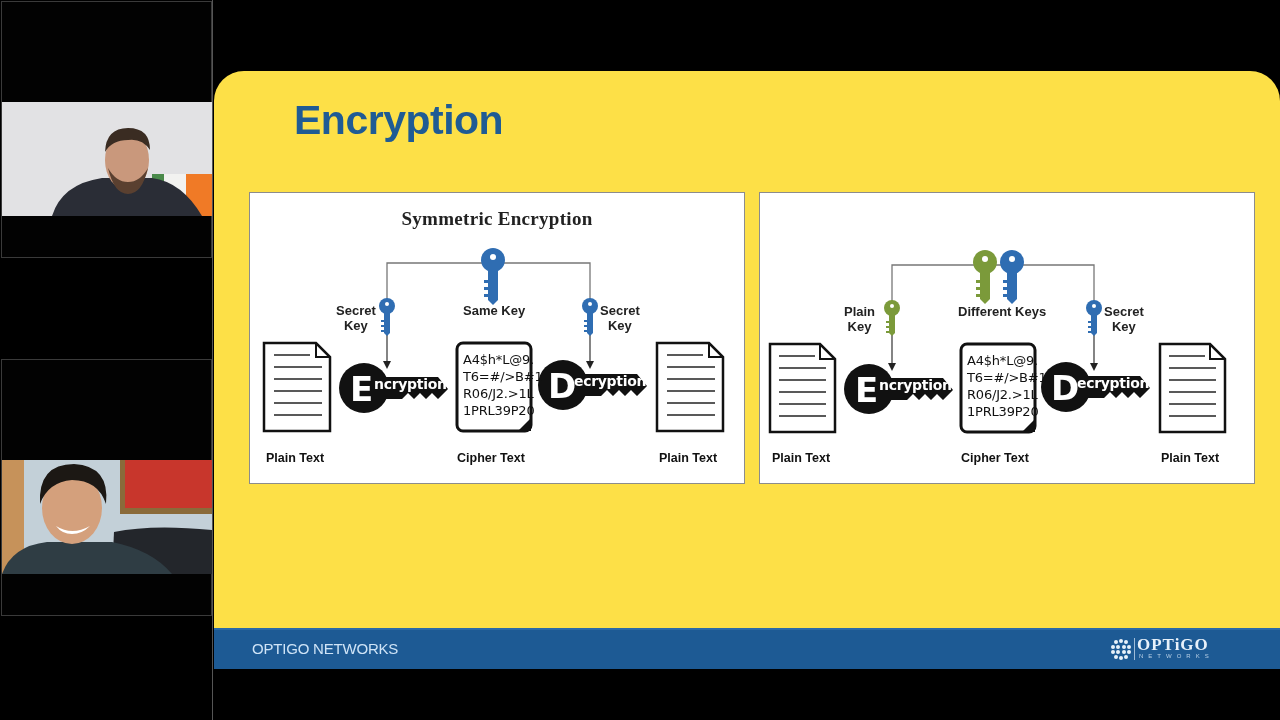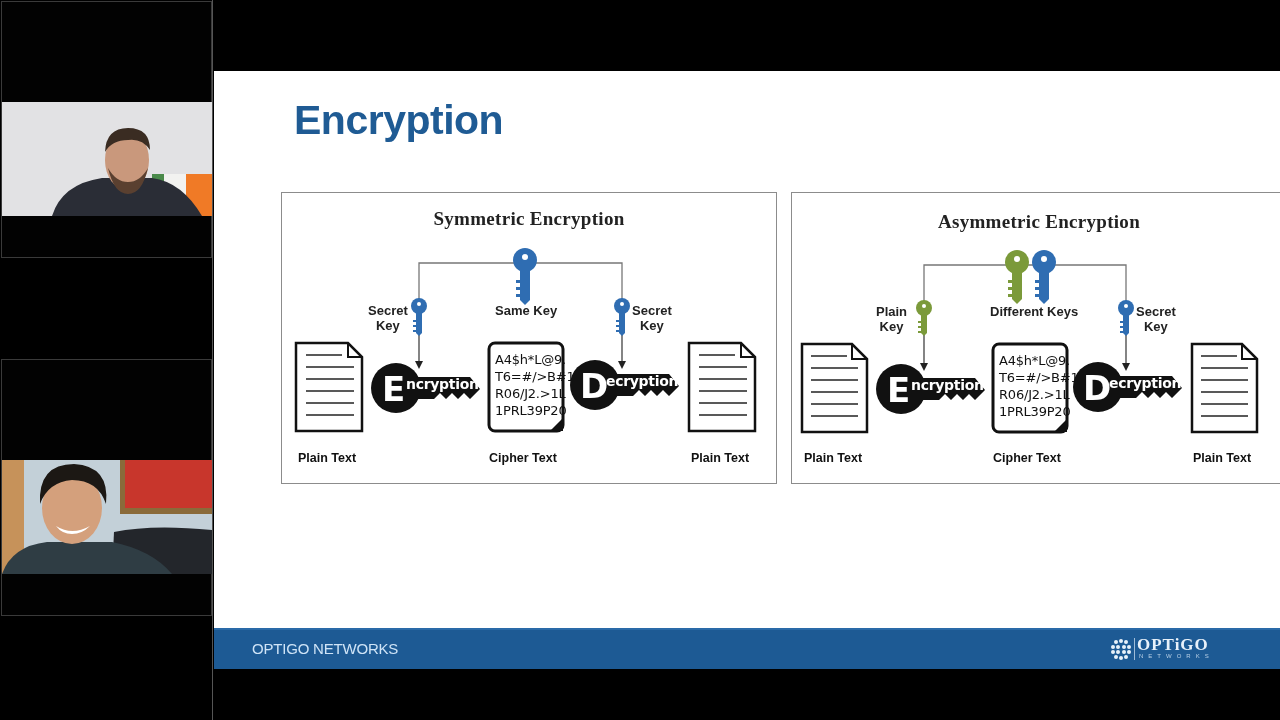--- a/index.html
+++ b/index.html
@@ -9,23 +9,23 @@
   
   .strip { position: absolute; left: 0; top: 0; width: 213px; height: 720px; background: #000; border-right: 1px solid #555; }
   .tile { position: absolute; left: 1px; width: 211px; height: 257px; background: #020202; border: 1px solid #3a3a3a; }
   .tile.t1 { top: 1px; }
   .tile.t2 { top: 359px; }
   .video { position: absolute; left: 0; width: 210px; overflow: hidden; }
   .tile.t1 .video { top: 100px; height: 114px; background: linear-gradient(180deg, #e6e6e8 0%, #dcdcdf 60%, #cfcfd2 100%); }
   .tile.t2 .video { top: 100px; height: 114px; background: linear-gradient(180deg, #c9d3da 0%, #b8c4cc 100%); }
 
   
-  .slide { position: absolute; left: 214px; top: 71px; width: 1066px; height: 598px; background: #ffffff; }
+  .slide { position: absolute; left: 214px; top: 71px; width: 1066px; height: 598px; background: #fde047; border-radius: 30px; }
   .slide-title { position: absolute; left: 80px; top: 26px; font-size: 41px; font-weight: bold; color: #1f5b94; letter-spacing: -0.5px; }
-  .panel { position: absolute; top: 121px; width: 496px; height: 292px; border: 1px solid #8c8c8c; background: #fff; margin-left: 32px; }
+  .panel { position: absolute; top: 121px; width: 496px; height: 292px; border: 1px solid #8c8c8c; background: #fff; }
   .panel.p1 { left: 35px; }
   .panel.p2 { left: 545px; }
   .panel-title { position: absolute; left: 0; right: 0; top: 15px; text-align: center; font-family: "Liberation Serif", serif; font-size: 19px; font-weight: bold; color: #222; letter-spacing: 0.3px; }
   .panel svg { position: absolute; left: 0; top: 0; }
   .lbl { position: absolute; font-size: 13px; font-weight: bold; color: #222; text-align: center; line-height: 15px; }
   .lbl-big { position: absolute; font-size: 12.5px; font-weight: bold; color: #111; }
   .cipher-text { position: absolute; font-size: 13px; font-weight: normal; color: #111; line-height: 17px; font-family: "DejaVu Sans", sans-serif; letter-spacing: -0.2px; }
   .key-word { position: absolute; font-size: 14px; font-weight: bold; color: #fff; font-family: "DejaVu Sans", sans-serif; letter-spacing: -0.3px; text-align: right; }
   .key-letter { position: absolute; font-size: 34px; font-weight: bold; color: #fff; font-family: "DejaVu Sans", sans-serif; }
 
@@ -173,21 +173,20 @@
         <div>R06/J2.&gt;1L</div>
         <div>1PRL39P20</div>
       </div>
 
       <div class="lbl-big" style="left:16px;top:258px;">Plain Text</div>
       <div class="lbl-big" style="left:207px;top:258px;">Cipher Text</div>
       <div class="lbl-big" style="left:409px;top:258px;">Plain Text</div>
     </div>
 
     <div class="panel p2">
-      <div class="panel-title" style="top:18px;">Asymmetric Encryption</div>
       <svg width="496" height="292" viewBox="0 0 496 292">
         <polyline points="132,113 132,72 334,72 334,113" fill="none" stroke="#777" stroke-width="1.3"></polyline>
         <line x1="132" y1="140" x2="132" y2="172" stroke="#333" stroke-width="1.2"></line>
         <polygon points="128,170 136,170 132,178" fill="#222"></polygon>
         <line x1="334" y1="140" x2="334" y2="172" stroke="#333" stroke-width="1.2"></line>
         <polygon points="330,170 338,170 334,178" fill="#222"></polygon>
 
         <g transform="translate(225,57)">
           <circle cx="0" cy="12" r="12" fill="#7b9a3a"></circle>
           <circle cx="0" cy="9" r="3" fill="#fff"></circle>

